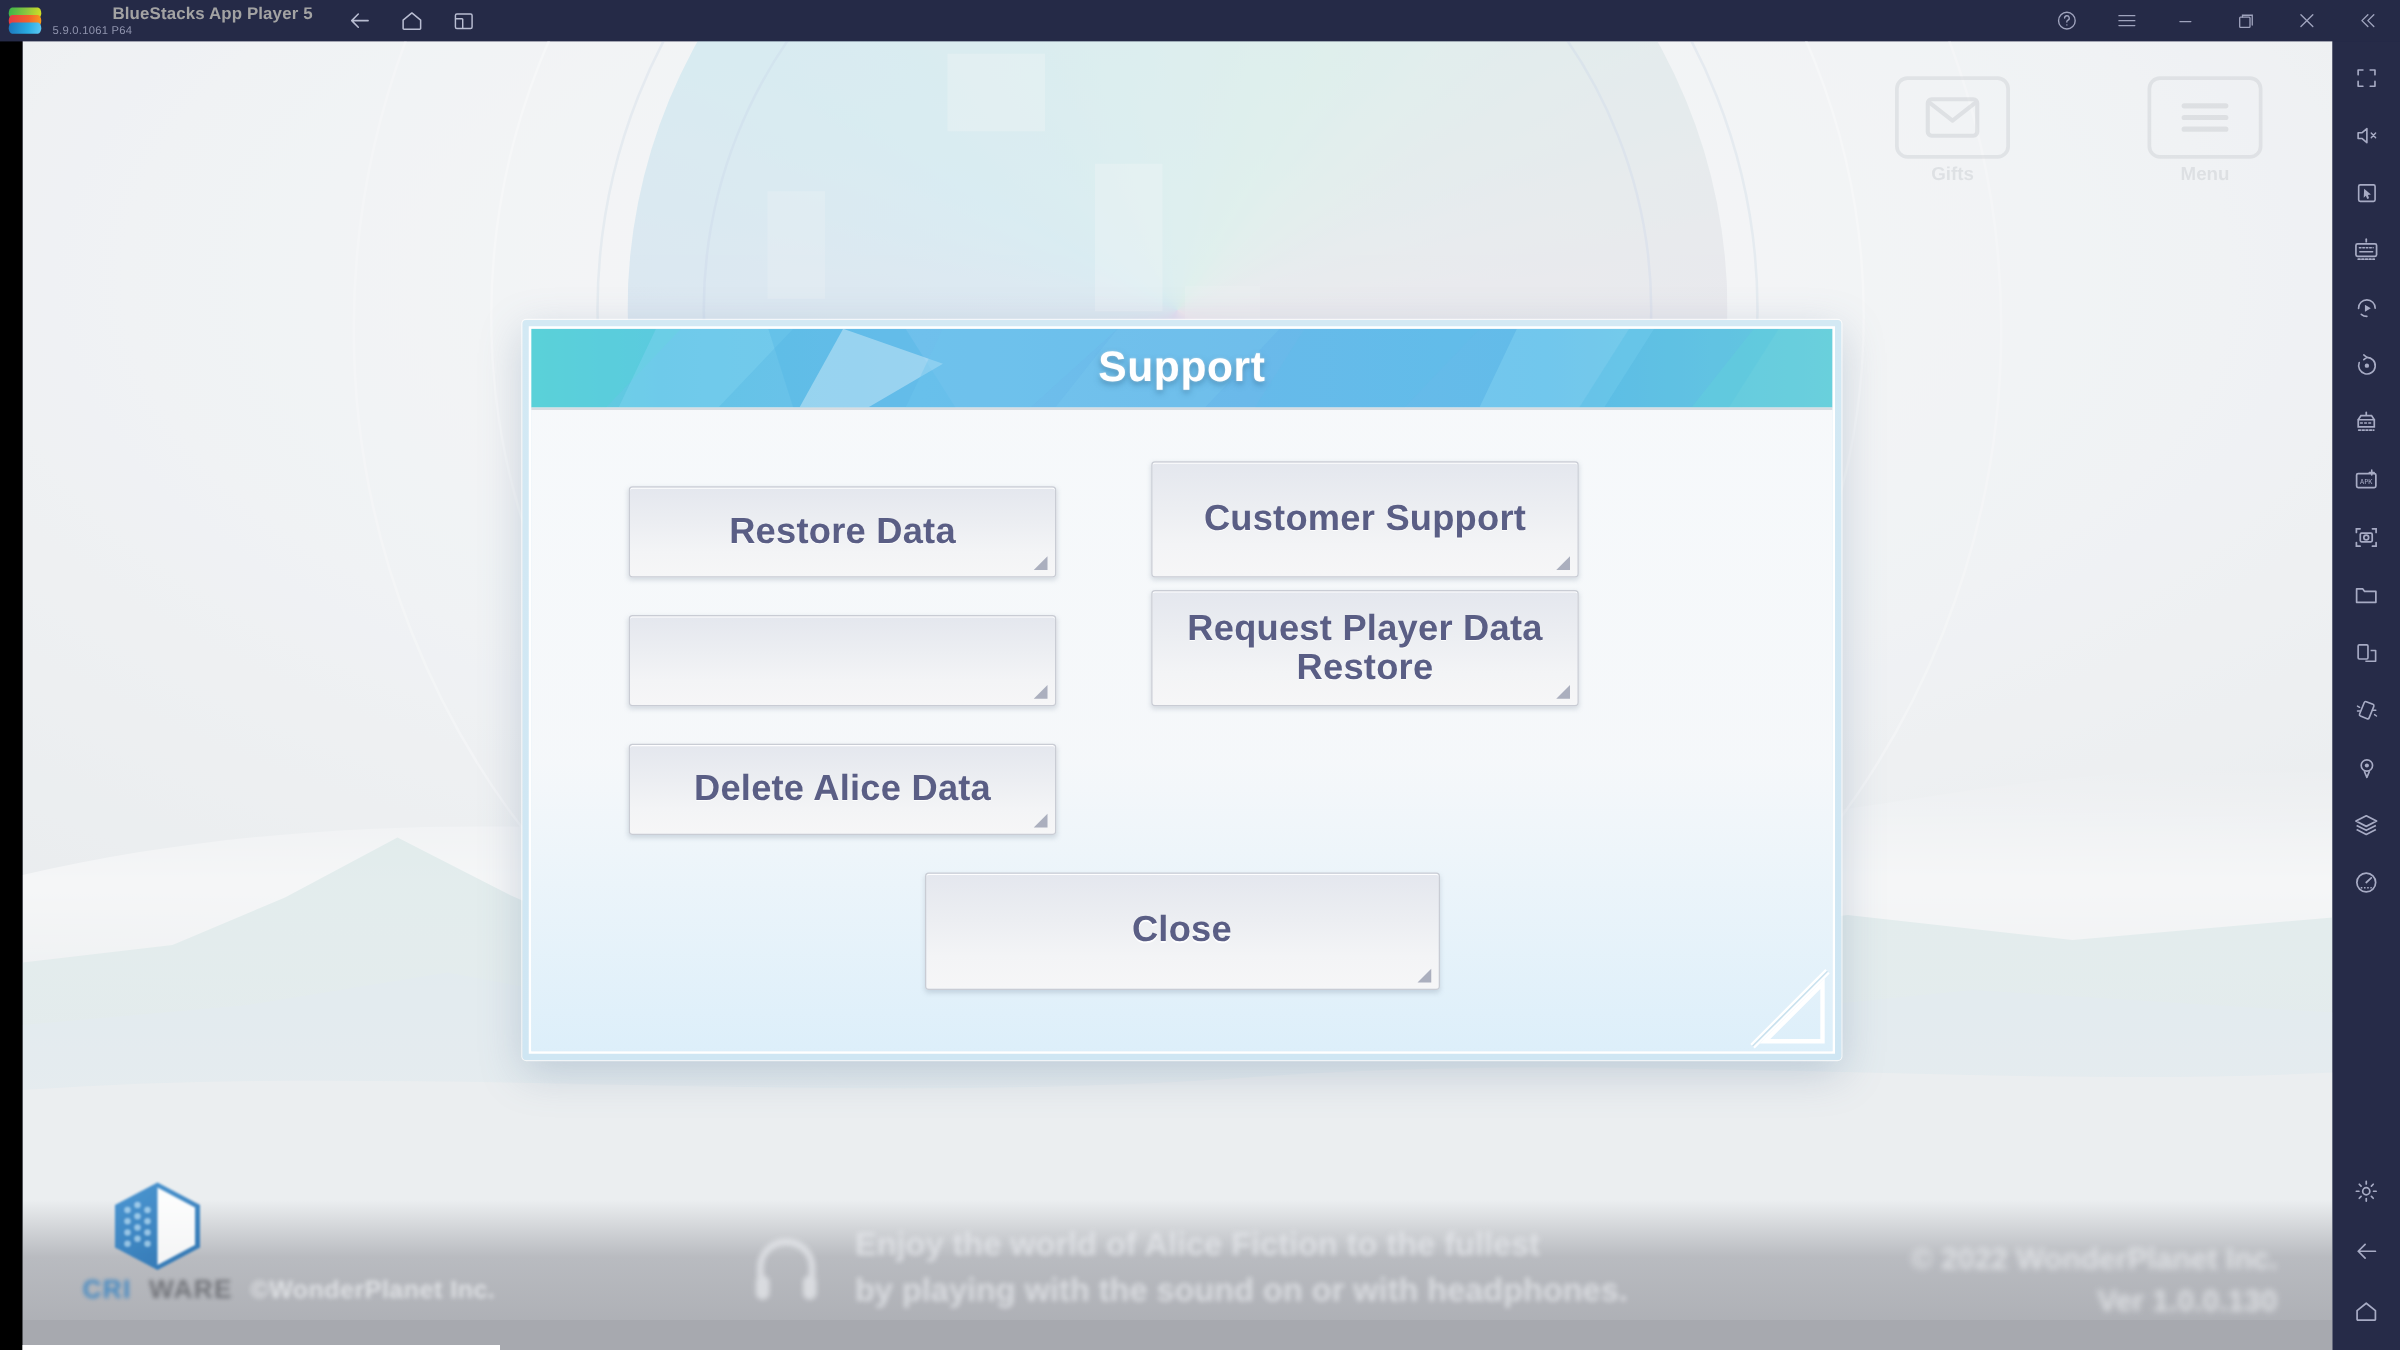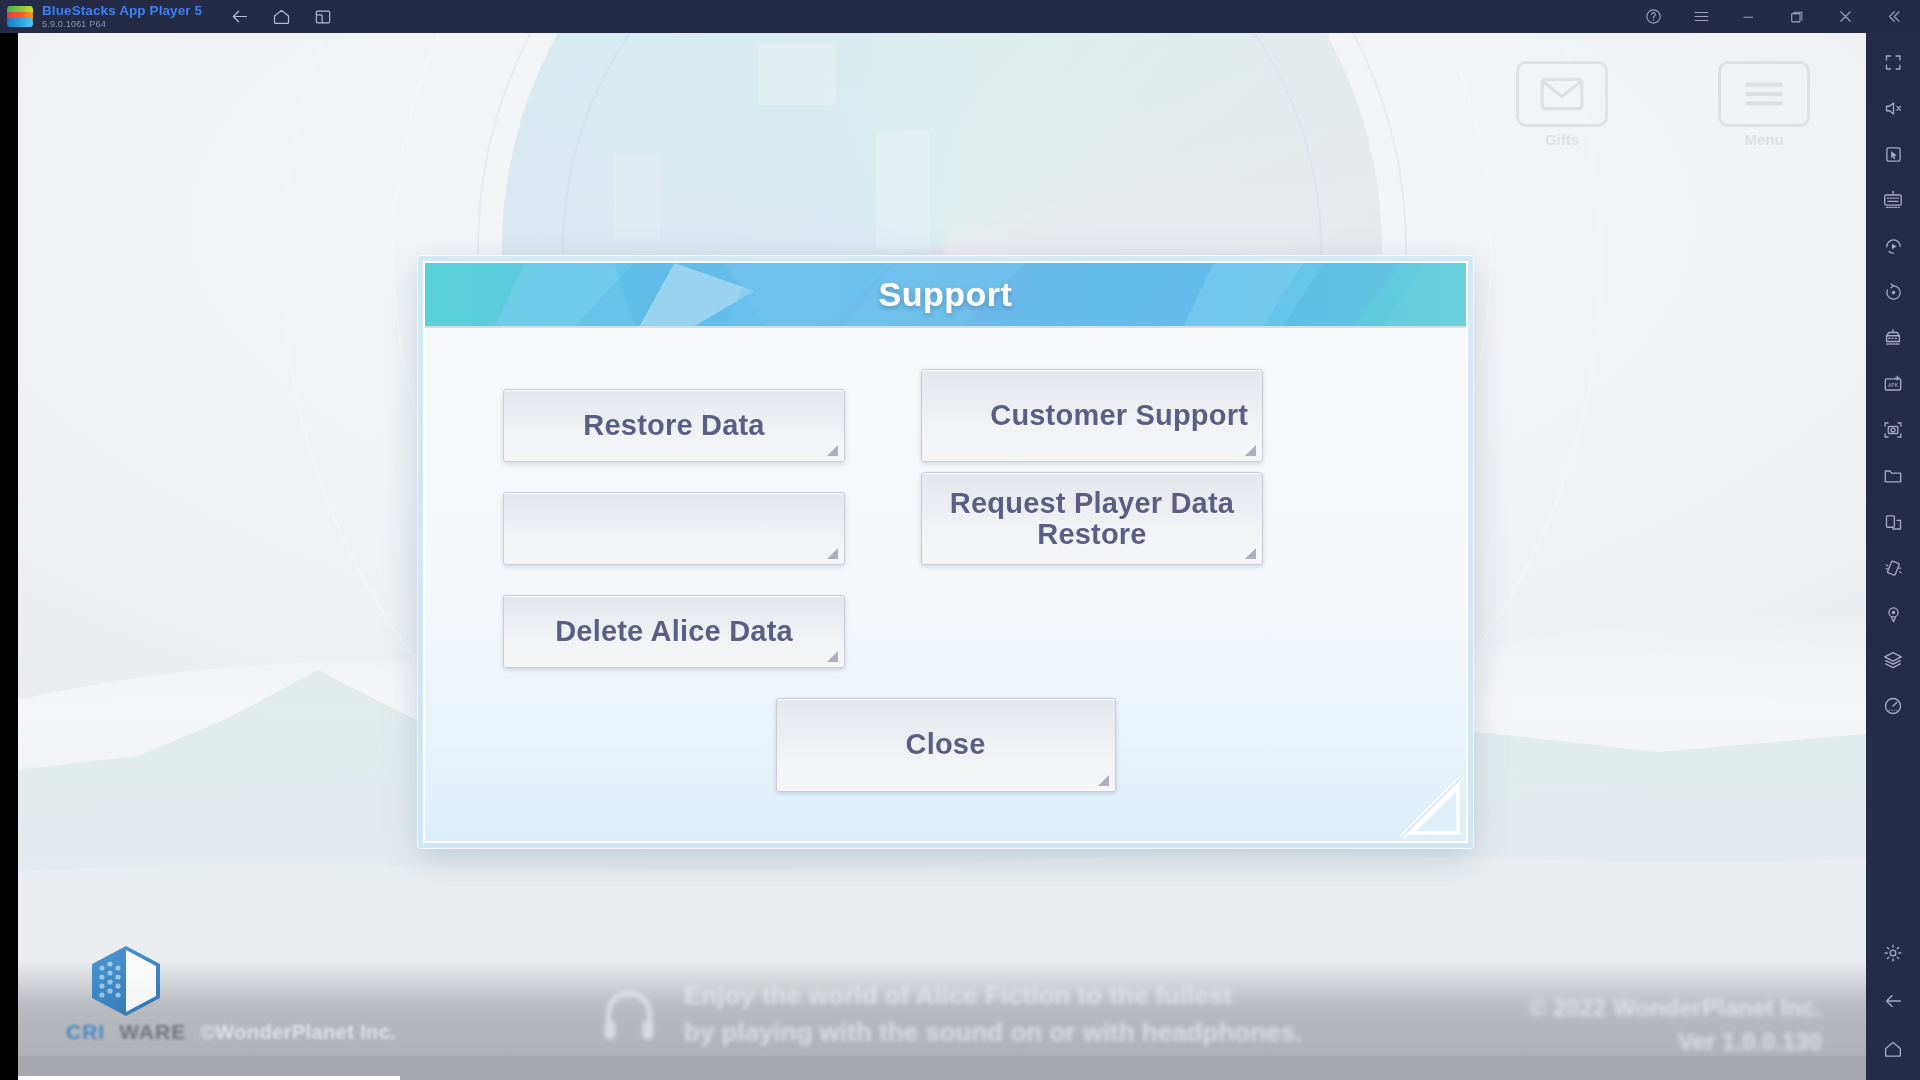--- a/index.html
+++ b/index.html
@@ -25,21 +25,21 @@
   }
   #bs-logo .l1, #bs-logo .l2, #bs-logo .l3 {
     position: absolute; left: 0; width: 26px; height: 9px;
     border-radius: 3px / 5px;
   }
   #bs-logo .l1 { top: 0;  background: linear-gradient(100deg,#3bb44a 0%,#8ec63f 55%,#d7df23 100%); }
   #bs-logo .l2 { top: 6px; background: linear-gradient(100deg,#e53946 0%,#f2622b 60%,#f9a01b 100%); }
   #bs-logo .l3 { top: 12px; background: linear-gradient(100deg,#1b75bb 0%,#2aace2 60%,#5fc9f3 100%); }
 
   #title-block { display: flex; flex-direction: column; justify-content: center; line-height: 1; }
-  #title-main { color: #3b82f6; font-size: 13.5px; font-weight: bold; letter-spacing: .1px; }
+  #title-main { color: #a3a3a3; font-size: 13.5px; font-weight: bold; letter-spacing: .1px; margin-left: 48px; }
   #title-sub  { color: #8f93ad; font-size: 9px; margin-top: 3px; letter-spacing: .2px; }
 
   .tb-nav { display: flex; align-items: center; margin-left: 26px; gap: 20px; }
   .tb-icon {
     width: 22px; height: 22px; display: flex; align-items: center; justify-content: center;
     cursor: pointer;
   }
   .tb-icon svg { stroke: #b9bdd2; fill: none; stroke-width: 1.4; }
 
   #tb-right { margin-left: auto; display: flex; align-items: center; gap: 26px; padding-right: 16px; }
@@ -214,25 +214,25 @@
   }
   .gbtn .corner {
     position: absolute; right: 6px; bottom: 5px;
     width: 0; height: 0;
     border-left: 11px solid transparent;
     border-bottom: 11px solid #9da2b4;
     opacity: .85;
   }
   .gbtn.two-line .lbl { line-height: 1.06; }
   .gbtn.wide-l { grid-column: 1; margin-top: 20px; }
-  .gbtn.wide-r { grid-column: 3; justify-content: flex-end; }
+  .gbtn.wide-r { grid-column: 3; }
 
   #close-btn {
     position: absolute; left: 50%; transform: translateX(-50%);
-    top: 370px; width: 340px; height: 94px;
+    top: 370px; width: 412px; height: 94px;
   }
 
   
   #sidebar {
     position: absolute; top: 33px; right: 0; width: 54px; height: 1047px;
     background: #262b48;
     display: flex; flex-direction: column; align-items: center;
     z-index: 50;
   }
   #sb-top { display: flex; flex-direction: column; align-items: center; padding-top: 12px; gap: 12px; }

